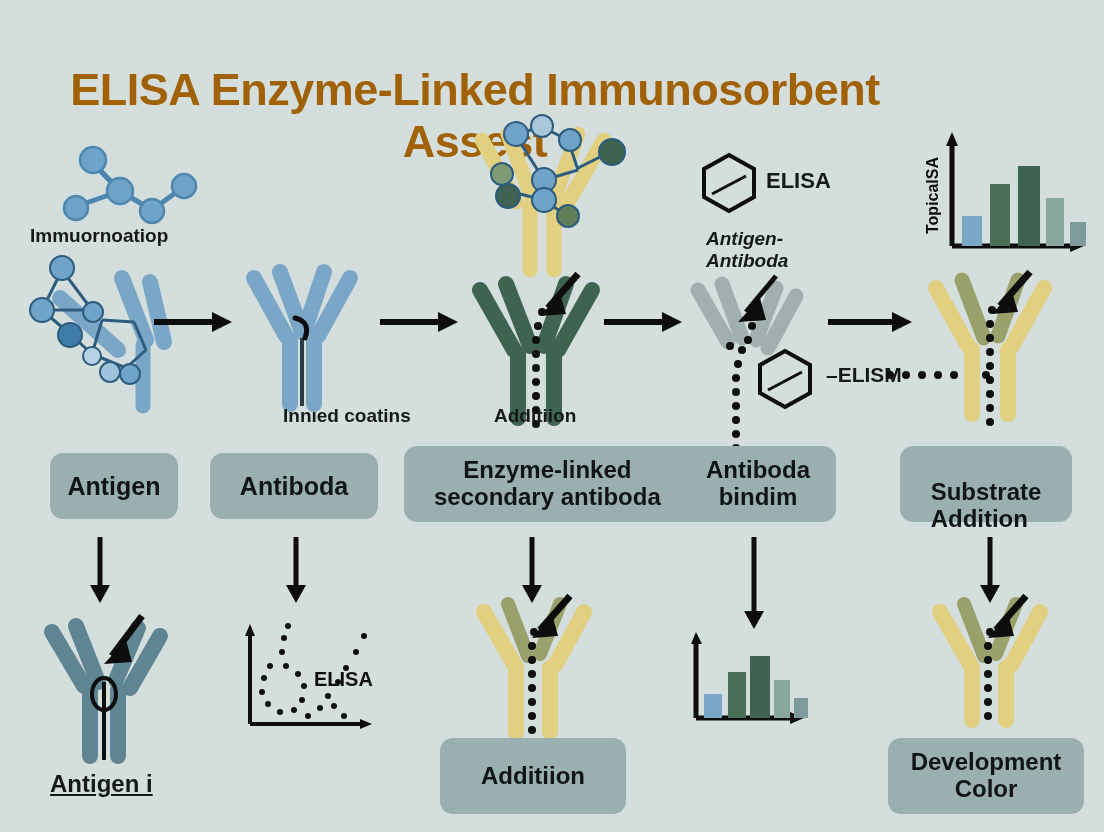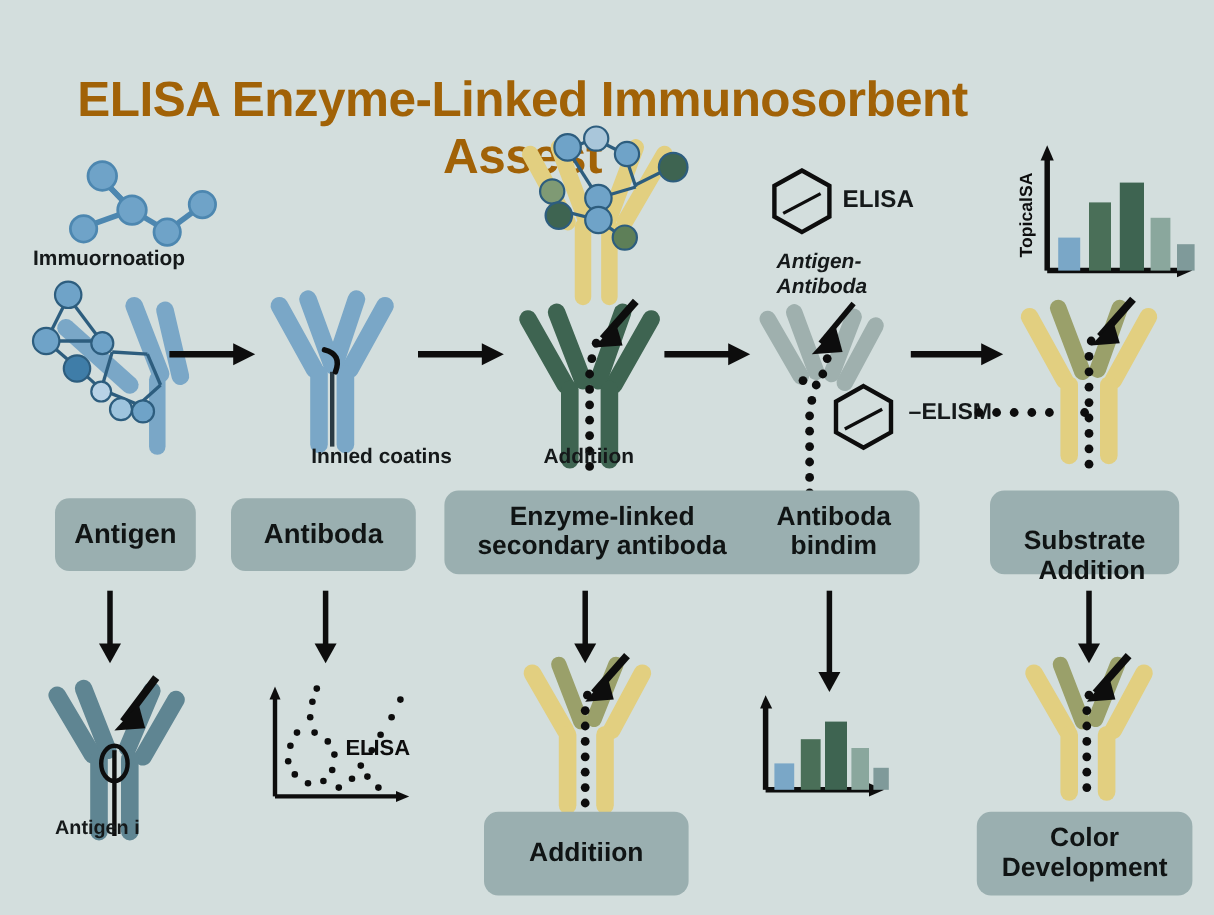--- a/index.html
+++ b/index.html
@@ -348,21 +348,21 @@
   </div>
 
   <div class="abs labelbox two" style="left:672px;top:446px;width:172px;height:76px;background:transparent;">
     <div style="text-align:center;">
       <div>Antiboda</div>
       <div>bindim</div>
     </div>
   </div>
 
   <div class="abs labelbox two" style="left:900px;top:446px;width:172px;height:76px;">
-    <div style="text-align:right;margin-top:44px;">
+    <div style="text-align:left;margin-top:44px;">
       <div>Substrate</div>
       <div>Addition</div>
     </div>
   </div>
 
   <div class="abs" style="left:88px;top:535px;">
     <svg width="24" height="70" viewBox="0 0 24 70">
       <line x1="12" y1="2" x2="12" y2="52" stroke="#0d0d0d" stroke-width="5"></line>
       <polygon points="2,50 12,68 22,50" fill="#0d0d0d"></polygon>
     </svg>
@@ -403,21 +403,21 @@
         <line x1="80" y1="82" x2="80" y2="148"></line>
       </g>
       <line x1="66" y1="74" x2="66" y2="152" stroke="#0d0d0d" stroke-width="4"></line>
       <ellipse cx="66" cy="86" rx="12" ry="16" fill="none" stroke="#0d0d0d" stroke-width="4"></ellipse>
       <g>
         <line x1="104" y1="8" x2="74" y2="48" stroke="#0d0d0d" stroke-width="7"></line>
         <polygon points="88,32 66,56 94,54" fill="#0d0d0d"></polygon>
       </g>
     </svg>
   </div>
-  <div class="abs caption" style="left:50px;top:742px;font-size:18px;">Antigen i</div>
+  <div class="abs caption" style="left:50px;top:770px;font-size:24px;text-decoration:underline;">Antigen i</div>
 
   <div class="abs" style="left:240px;top:620px;">
     <svg width="140" height="118" viewBox="0 0 140 118">
       <line x1="10" y1="104" x2="10" y2="14" stroke="#0d0d0d" stroke-width="4"></line>
       <polygon points="10,4 5,16 15,16" fill="#0d0d0d"></polygon>
       <line x1="10" y1="104" x2="122" y2="104" stroke="#0d0d0d" stroke-width="4"></line>
       <polygon points="132,104 120,99 120,109" fill="#0d0d0d"></polygon>
 
       <g fill="#0d0d0d">
         <circle cx="30" cy="46" r="3"></circle>
@@ -519,18 +519,18 @@
   </div>
 
   <div class="abs labelbox two" style="left:440px;top:738px;width:186px;height:76px;">
     <div style="text-align:center;">
       <div>Additiion</div>
     </div>
   </div>
 
   <div class="abs labelbox two" style="left:888px;top:738px;width:196px;height:76px;">
     <div style="text-align:center;">
+      <div>Development</div>
       <div>Color</div>
-      <div>Development</div>
     </div>
   </div>
 
 </div>
 
 </body></html>

